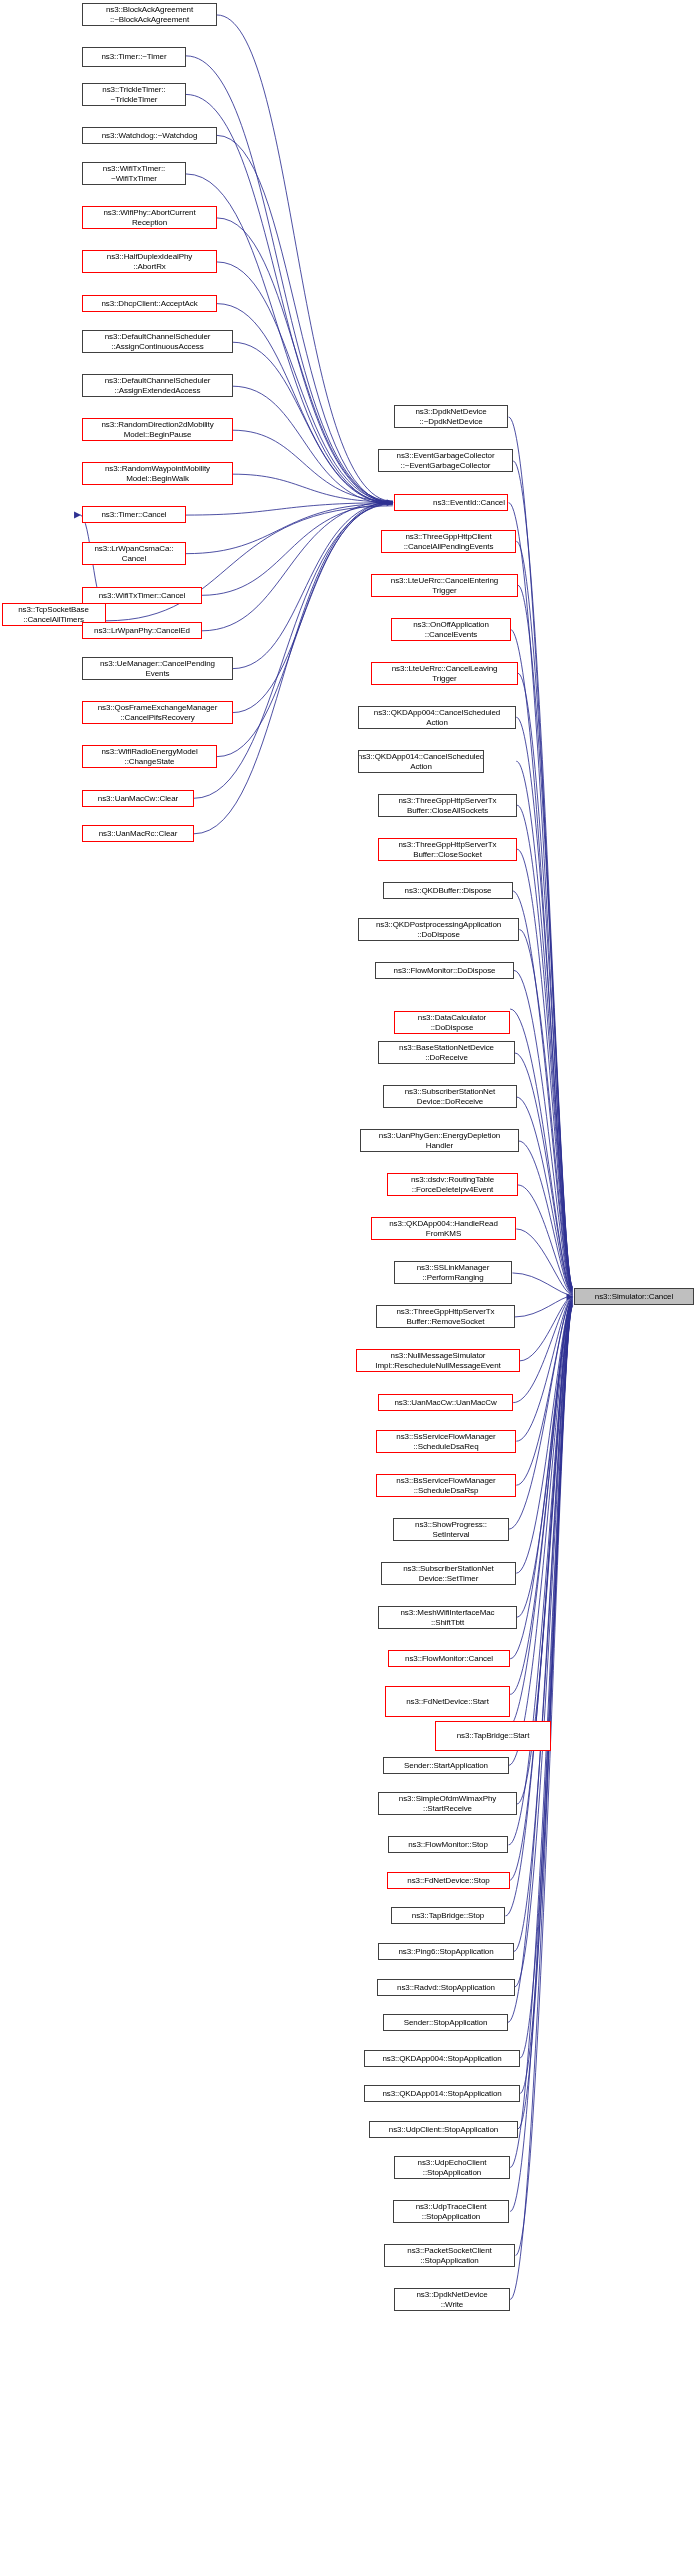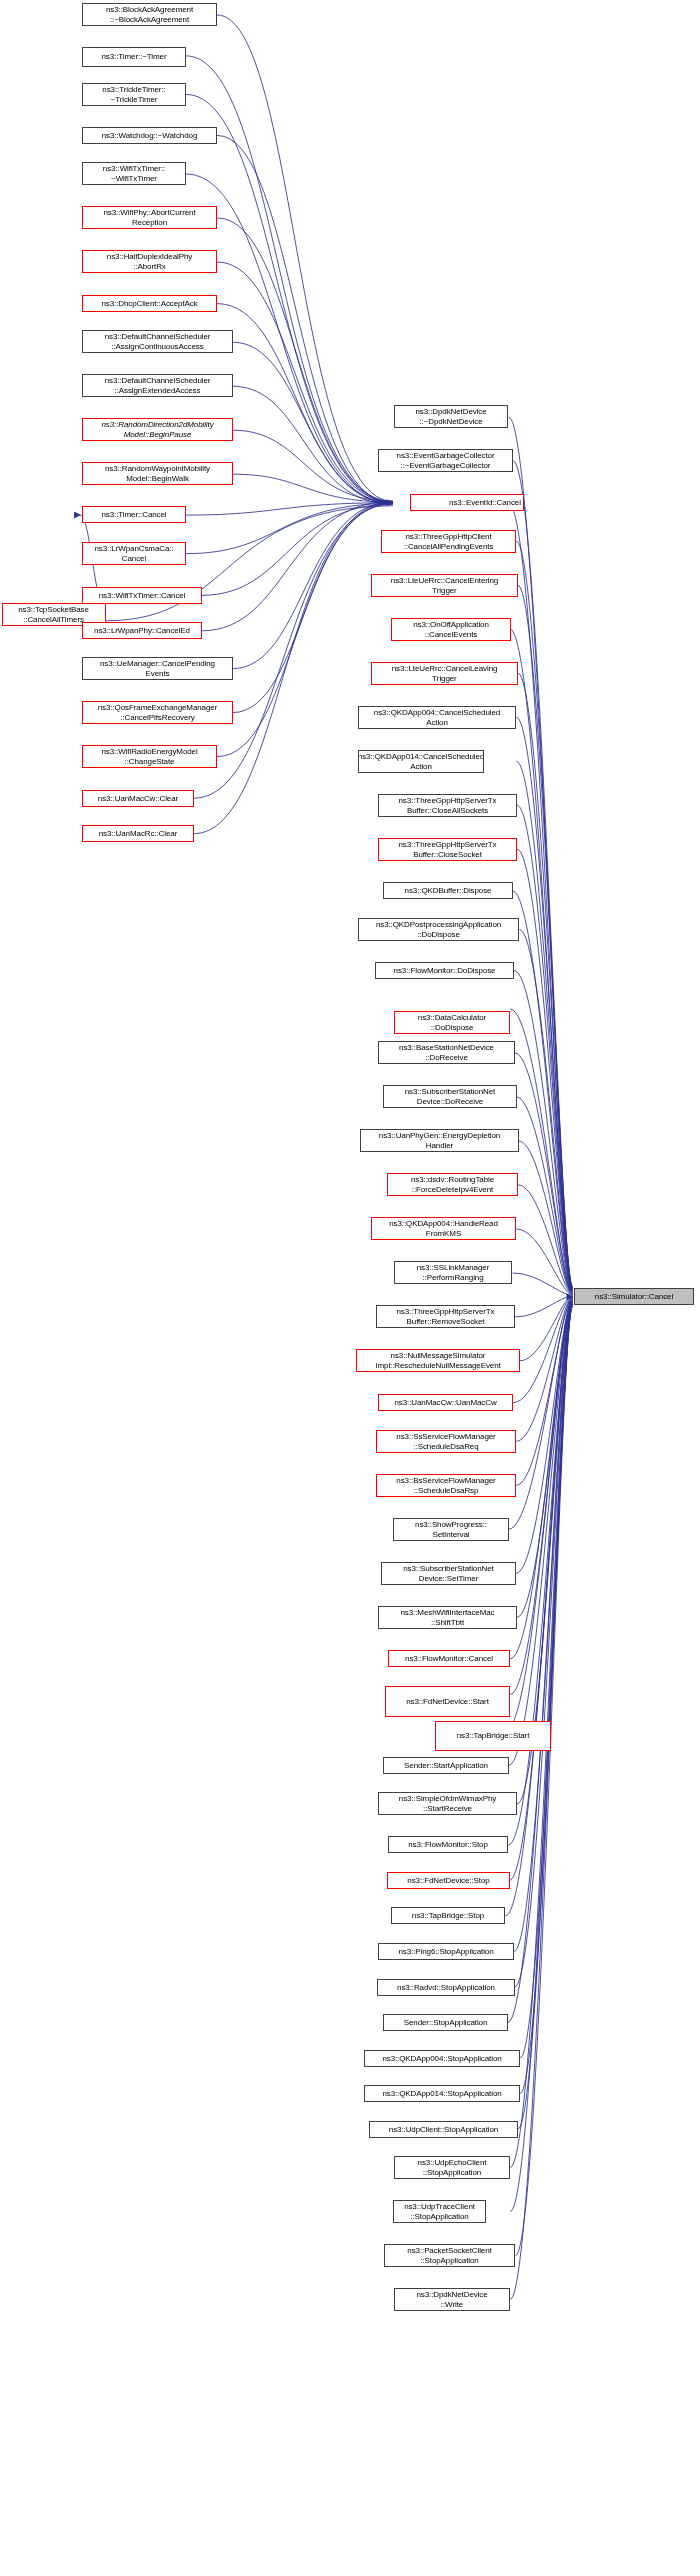--- a/index.html
+++ b/index.html
@@ -116,42 +116,42 @@
 ~WifiTxTimer</span></div>
     <div class="node red" style="left: 82px; top: 206px; width: 135px; height: 23px;"><span>ns3::WifiPhy::AbortCurrent
 Reception</span></div>
     <div class="node red" style="left: 82px; top: 250px; width: 135px; height: 23px;"><span>ns3::HalfDuplexIdealPhy
 ::AbortRx</span></div>
     <div class="node red" style="left: 82px; top: 295px; width: 135px; height: 17px;"><span>ns3::DhcpClient::AcceptAck</span></div>
     <div class="node black" style="left: 82px; top: 330px; width: 151px; height: 23px;"><span>ns3::DefaultChannelScheduler
 ::AssignContinuousAccess</span></div>
     <div class="node black" style="left: 82px; top: 374px; width: 151px; height: 23px;"><span>ns3::DefaultChannelScheduler
 ::AssignExtendedAccess</span></div>
-    <div class="node red" style="left: 82px; top: 418px; width: 151px; height: 23px; font-style: italic;"><span>ns3::RandomDirection2dMobility
+    <div class="node red" style="left: 82px; top: 418px; width: 151px; height: 23px;"><span>ns3::RandomDirection2dMobility
 Model::BeginPause</span></div>
     <div class="node red" style="left: 82px; top: 462px; width: 151px; height: 23px;"><span>ns3::RandomWaypointMobility
 Model::BeginWalk</span></div>
     <div class="node red" style="left: 82px; top: 506px; width: 104px; height: 17px;"><span>ns3::Timer::Cancel</span></div>
     <div class="node red" style="left: 82px; top: 542px; width: 104px; height: 23px;"><span>ns3::LrWpanCsmaCa::
 Cancel</span></div>
     <div class="node red" style="left: 82px; top: 587px; width: 120px; height: 17px;"><span>ns3::WifiTxTimer::Cancel</span></div>
     <div class="node red" style="left: 82px; top: 622px; width: 120px; height: 17px;"><span>ns3::LrWpanPhy::CancelEd</span></div>
     <div class="node black" style="left: 82px; top: 657px; width: 151px; height: 23px;"><span>ns3::UeManager::CancelPending
 Events</span></div>
     <div class="node red" style="left: 82px; top: 701px; width: 151px; height: 23px;"><span>ns3::QosFrameExchangeManager
 ::CancelPifsRecovery</span></div>
     <div class="node red" style="left: 82px; top: 745px; width: 135px; height: 23px;"><span>ns3::WifiRadioEnergyModel
 ::ChangeState</span></div>
     <div class="node red" style="left: 82px; top: 790px; width: 112px; height: 17px;"><span>ns3::UanMacCw::Clear</span></div>
     <div class="node red" style="left: 82px; top: 825px; width: 112px; height: 17px;"><span>ns3::UanMacRc::Clear</span></div>
     <div class="node black" style="left: 394px; top: 405px; width: 114px; height: 23px;"><span>ns3::DpdkNetDevice
 ::~DpdkNetDevice</span></div>
     <div class="node black" style="left: 378px; top: 449px; width: 135px; height: 23px;"><span>ns3::EventGarbageCollector
 ::~EventGarbageCollector</span></div>
-    <div class="node red" style="left: 410px; top: 494px; width: 114px; height: 17px; padding-left: 36px;"><span>ns3::EventId::Cancel</span></div>
+    <div class="node red" style="left: 394px; top: 494px; width: 114px; height: 17px; padding-left: 36px;"><span>ns3::EventId::Cancel</span></div>
     <div class="node red" style="left: 381px; top: 530px; width: 135px; height: 23px;"><span>ns3::ThreeGppHttpClient
 ::CancelAllPendingEvents</span></div>
     <div class="node red" style="left: 371px; top: 574px; width: 147px; height: 23px;"><span>ns3::LteUeRrc::CancelEntering
 Trigger</span></div>
     <div class="node red" style="left: 391px; top: 618px; width: 120px; height: 23px;"><span>ns3::OnOffApplication
 ::CancelEvents</span></div>
     <div class="node red" style="left: 371px; top: 662px; width: 147px; height: 23px;"><span>ns3::LteUeRrc::CancelLeaving
 Trigger</span></div>
     <div class="node black" style="left: 358px; top: 706px; width: 158px; height: 23px;"><span>ns3::QKDApp004::CancelScheduled
 Action</span></div>
@@ -204,21 +204,21 @@
     <div class="node red" style="left: 387px; top: 1872px; width: 123px; height: 17px;"><span>ns3::FdNetDevice::Stop</span></div>
     <div class="node black" style="left: 391px; top: 1907px; width: 114px; height: 17px;"><span>ns3::TapBridge::Stop</span></div>
     <div class="node black" style="left: 378px; top: 1943px; width: 136px; height: 17px;"><span>ns3::Ping6::StopApplication</span></div>
     <div class="node black" style="left: 377px; top: 1979px; width: 138px; height: 17px;"><span>ns3::Radvd::StopApplication</span></div>
     <div class="node black" style="left: 383px; top: 2014px; width: 125px; height: 17px;"><span>Sender::StopApplication</span></div>
     <div class="node black" style="left: 364px; top: 2050px; width: 156px; height: 17px;"><span>ns3::QKDApp004::StopApplication</span></div>
     <div class="node black" style="left: 364px; top: 2085px; width: 156px; height: 17px;"><span>ns3::QKDApp014::StopApplication</span></div>
     <div class="node black" style="left: 369px; top: 2121px; width: 149px; height: 17px;"><span>ns3::UdpClient::StopApplication</span></div>
     <div class="node black" style="left: 394px; top: 2156px; width: 116px; height: 23px;"><span>ns3::UdpEchoClient
 ::StopApplication</span></div>
-    <div class="node black" style="left: 393px; top: 2200px; width: 93px; height: 23px;"><span>ns3::UdpTraceClient
+    <div class="node black" style="left: 393px; top: 2200px; width: 116px; height: 23px;"><span>ns3::UdpTraceClient
 ::StopApplication</span></div>
     <div class="node black" style="left: 384px; top: 2244px; width: 131px; height: 23px;"><span>ns3::PacketSocketClient
 ::StopApplication</span></div>
     <div class="node black" style="left: 394px; top: 2288px; width: 116px; height: 23px;"><span>ns3::DpdkNetDevice
 ::Write</span></div>
     <div class="node target" style="left: 574px; top: 1288px; width: 120px; height: 17px;"><span>ns3::Simulator::Cancel</span></div>
   </div>
 
 
 </body></html>

